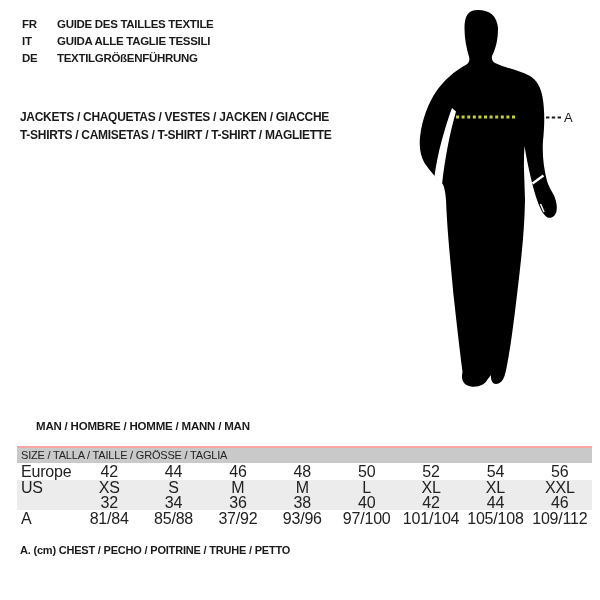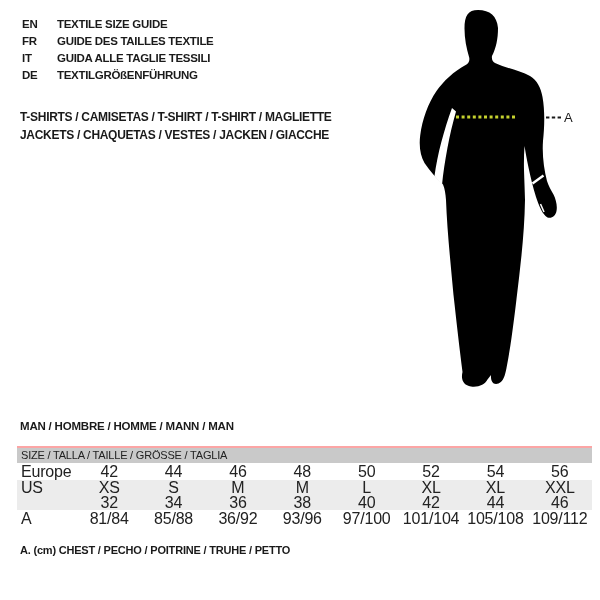--- a/index.html
+++ b/index.html
@@ -20,21 +20,21 @@
   .lang-label { font-size:11.5px; font-weight:bold; letter-spacing:-0.3px; white-space:nowrap; }
 
   
   .cat-block { position:absolute; left:20px; top:109px; }
   .cat-line { font-size:12px; font-weight:bold; letter-spacing:-0.3px; line-height:17.5px; white-space:nowrap; }
 
   
   .figure-wrap { position:absolute; left:390px; top:0; width:210px; height:400px; }
 
   
-  .section-title { position:absolute; left:20px; top:420px; font-size:11.5px; font-weight:bold; letter-spacing:-0.2px; }
+  .section-title { position:absolute; left:36px; top:420px; font-size:11.5px; font-weight:bold; letter-spacing:-0.2px; }
 
   
   .size-table { position:absolute; left:17px; top:446px; width:575px; border-top:2px solid #fca5a5; }
   .thead { height:15px; line-height:15px; font-size:11px; padding-left:4px; letter-spacing:-0.2px; color:#222; }
   .trow { display:flex; font-size:16px; color:#222; }
   .trow.r0 { height:17px; line-height:17px; }
   .trow.r1 { height:15px; line-height:15px; }
   .trow.r2 { height:15px; line-height:15px; }
   .trow.r3 { height:18px; line-height:18px; }
   .tlabel { width:60px; padding-left:4px; text-align:left; letter-spacing:-0.2px; }
@@ -43,40 +43,36 @@
   
   .footnote { position:absolute; left:20px; top:544px; font-size:11px; font-weight:bold; letter-spacing:-0.2px; }
 </style>
 </head>
 <body>
 
 <div id="stage">
 
   <div class="lang-block">
     <div class="lang-row">
-      <span class="lang-code">EN</span>
-      <span class="lang-label">TEXTILE SIZE GUIDE</span>
-    </div>
-    <div class="lang-row">
       <span class="lang-code">FR</span>
       <span class="lang-label">GUIDE DES TAILLES TEXTILE</span>
     </div>
     <div class="lang-row">
       <span class="lang-code">IT</span>
       <span class="lang-label">GUIDA ALLE TAGLIE TESSILI</span>
     </div>
     <div class="lang-row">
       <span class="lang-code">DE</span>
       <span class="lang-label">TEXTILGRÖßENFÜHRUNG</span>
     </div>
   </div>
 
   <div class="cat-block">
+    <div class="cat-line">JACKETS / CHAQUETAS / VESTES / JACKEN / GIACCHE</div>
     <div class="cat-line">T-SHIRTS / CAMISETAS / T-SHIRT / T-SHIRT / MAGLIETTE</div>
-    <div class="cat-line">JACKETS / CHAQUETAS / VESTES / JACKEN / GIACCHE</div>
   </div>
 
   <div class="figure-wrap">
     <svg width="210" height="400" viewBox="0 0 210 400" xmlns="http://www.w3.org/2000/svg">
       <path fill="#000000" d="M 88 10
            C 100 10 107 16 108 28
            C 108 39 106 48 102 56
            C 101.5 59 102.5 61.5 105 63
            C 116 68 130 70.5 140 76
            C 147 80 151 88 152.5 97
@@ -154,21 +150,21 @@
           <div class="tcell">38</div>
           <div class="tcell">40</div>
           <div class="tcell">42</div>
           <div class="tcell">44</div>
           <div class="tcell">46</div>
         </div>
         <div class="trow r3">
           <div class="tlabel">A</div>
           <div class="tcell">81/84</div>
           <div class="tcell">85/88</div>
-          <div class="tcell">36/92</div>
+          <div class="tcell">37/92</div>
           <div class="tcell">93/96</div>
           <div class="tcell">97/100</div>
           <div class="tcell">101/104</div>
           <div class="tcell">105/108</div>
           <div class="tcell">109/112</div>
         </div>
       </div>
   </div>
 
   <div class="footnote">A. (cm) CHEST / PECHO / POITRINE / TRUHE / PETTO</div>

